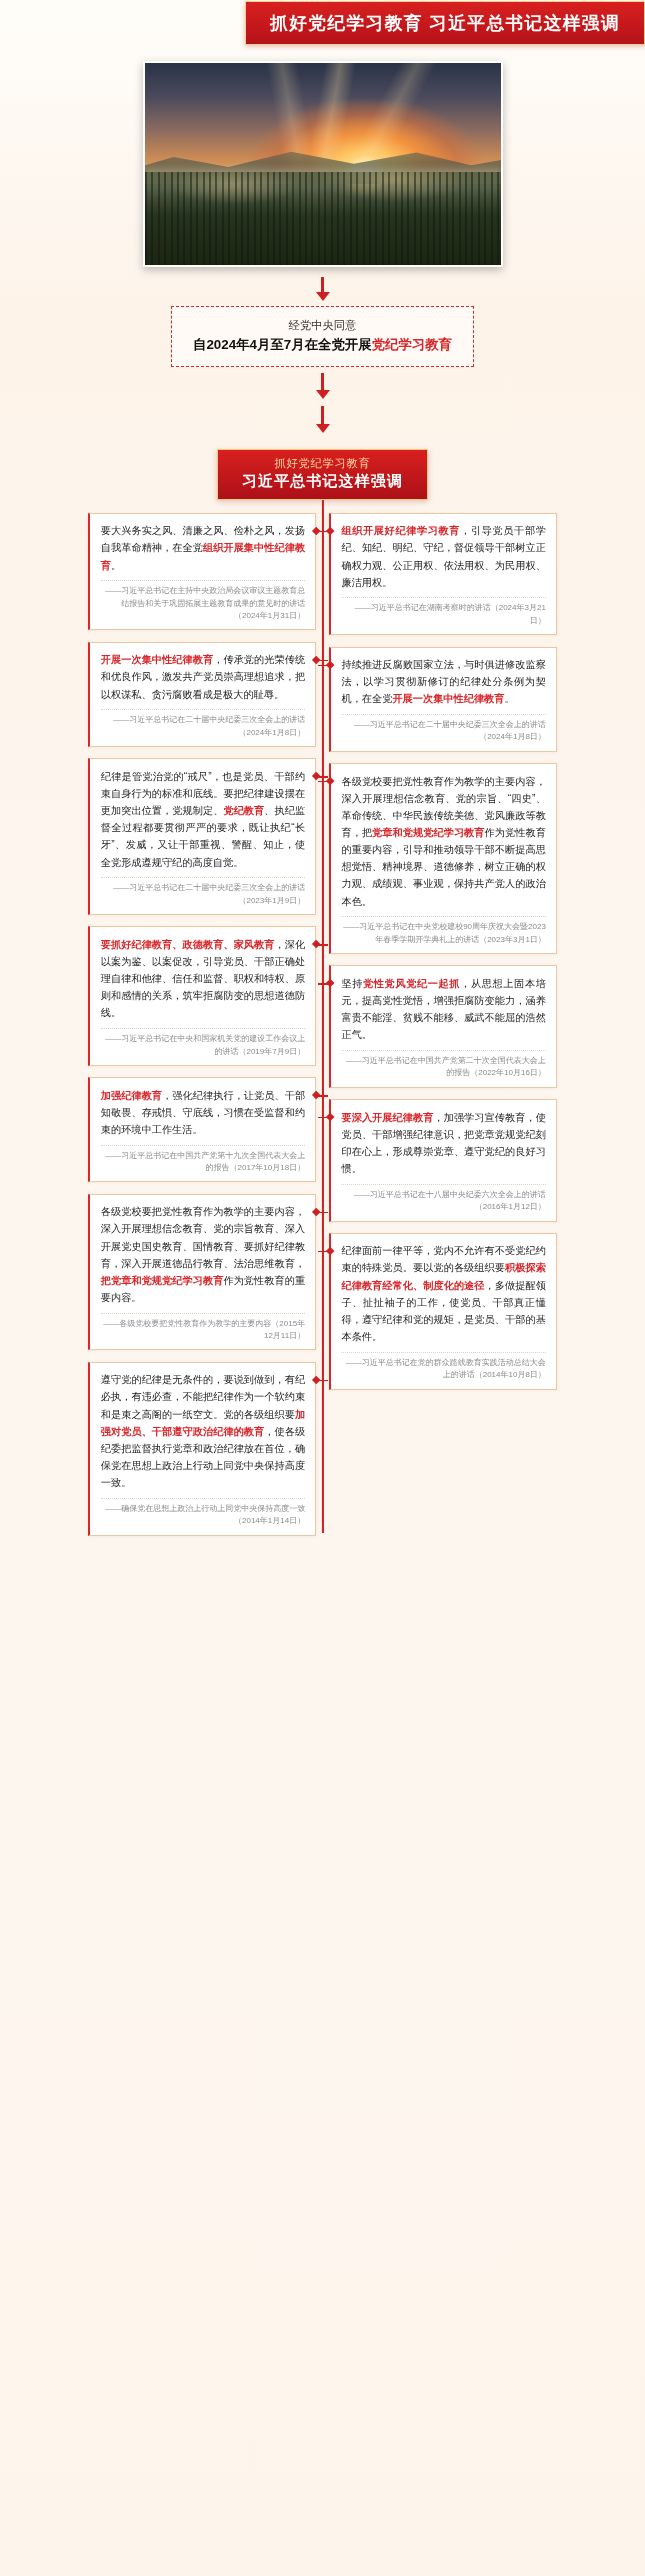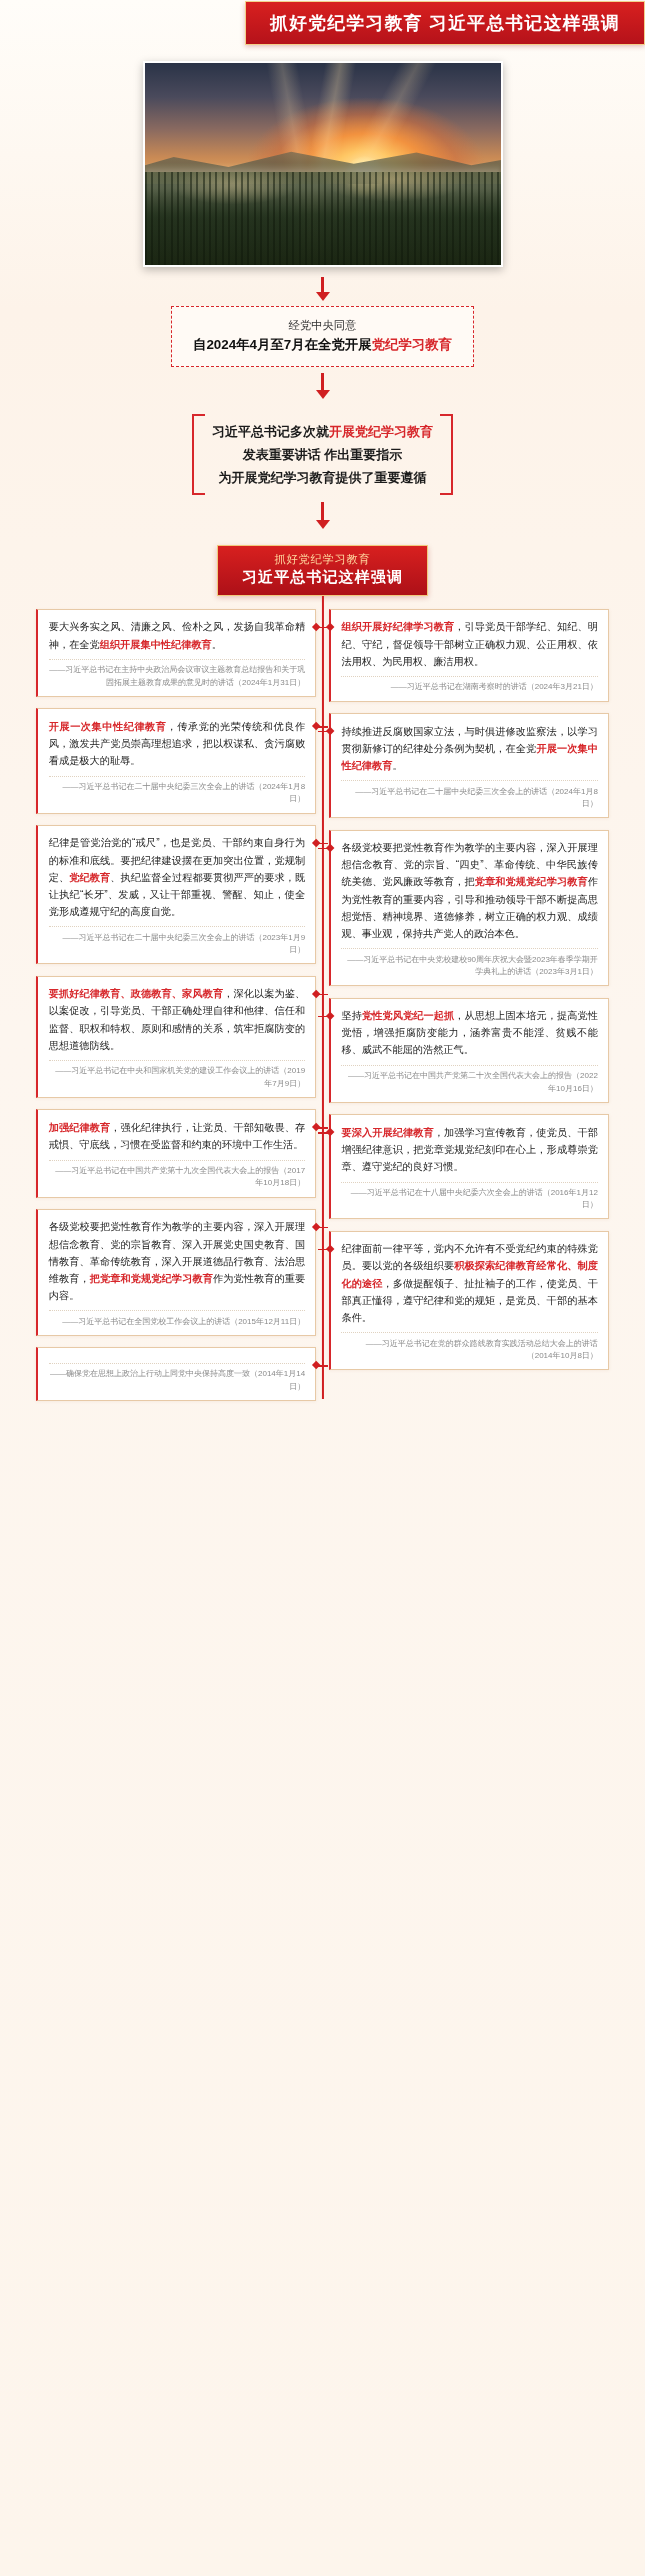--- a/index.html
+++ b/index.html
@@ -197,21 +197,21 @@
   }
   .spine {
     position: absolute;
     left: 50%;
     top: -12.7px;
     bottom: 14px;
     width: 2.1px;
     background: #d01f21;
     transform: translateX(-50%);
   }
-  .col { width: 280px; display: flex; flex-direction: column; }
+  .col { width: 228px; display: flex; flex-direction: column; }
   .col-left { align-items: flex-start; }
   .col-right { align-items: flex-start; }
 
   .card {
     position: relative;
     width: 100%;
     background: #fff;
     border: 1.1px solid #e7c9a6;
     border-left: 2.8px solid #d7272b;
     padding: 8.5px 10px 7px 10.6px;
@@ -282,29 +282,20 @@
       <div class="line1">经党中央同意</div>
       <div class="line2">
         <span>自2024年4月至7月在全党开展</span><span class="hl">党纪学习教育</span>
       </div>
     </div>
   </div>
 
   <div class="v-line" style="height:17px;margin-top:5.6px;"></div>
   <div class="arrow-down"></div>
 
-  <div class="bracket-wrap">
-    <div class="bracket-box">
-      <div>
-        <span>习近平总书记多次就</span><span class="hl">开展党纪学习教育</span>
-      </div>
-      <div>发表重要讲话 作出重要指示</div>
-      <div>为开展党纪学习教育提供了重要遵循</div>
-    </div>
-  </div>
 
   <div class="v-line" style="height:18.4px;margin-top:7px;"></div>
   <div class="arrow-down"></div>
 
   <div class="plaque-wrap">
     <div class="plaque">
       <div class="l1">抓好党纪学习教育</div>
       <div class="l2">习近平总书记这样强调</div>
     </div>
   </div>
@@ -332,25 +323,26 @@
           <div class="body"><span class="hl">要抓好纪律教育、政德教育、家风教育</span><span>，深化以案为鉴、以案促改，引导党员、干部正确处理自律和他律、信任和监督、职权和特权、原则和感情的关系，筑牢拒腐防变的思想道德防线。</span></div>
           <div class="src">——习近平总书记在中央和国家机关党的建设工作会议上的讲话（2019年7月9日）</div>
         </div>
         <div class="card">
           <div class="conn"></div>
           <div class="body"><span class="hl">加强纪律教育</span><span>，强化纪律执行，让党员、干部知敬畏、存戒惧、守底线，习惯在受监督和约束的环境中工作生活。</span></div>
           <div class="src">——习近平总书记在中国共产党第十九次全国代表大会上的报告（2017年10月18日）</div>
         </div>
         <div class="card">
           <div class="conn"></div>
-          <div class="body"><span>各级党校要把党性教育作为教学的主要内容，深入开展理想信念教育、党的宗旨教育、深入开展党史国史教育、国情教育、革命传统教育，深入开展道德品行教育、法治思维教育，</span><span class="hl">把党章和党规党纪学习教育</span><span>作为党性教育的重要内容。</span></div>
-          <div class="src">——习近平总书记在全国党校工作会议上的讲话（2015年12月11日）</div>
-        </div>
-        <div class="card">
-          <div class="conn"></div>
+          <div class="body"><span>各级党校要把党性教育作为教学的主要内容，深入开展理想信念教育、党的宗旨教育、深入开展党史国史教育、国情教育、要抓好纪律教育，深入开展道德品行教育、法治思维教育，</span><span class="hl">把党章和党规党纪学习教育</span><span>作为党性教育的重要内容。</span></div>
+          <div class="src">——各级党校要把党性教育作为教学的主要内容（2015年12月11日）</div>
+        </div>
+        <div class="card">
+          <div class="conn"></div>
+          <div class="body"><span>遵守党的纪律是无条件的，要说到做到，有纪必执，有违必查，不能把纪律作为一个软约束和是束之高阁的一纸空文。党的各级组织要</span><span class="hl">加强对党员、干部遵守政治纪律的教育</span><span>，使各级纪委把监督执行党章和政治纪律放在首位，确保党在思想上政治上行动上同党中央保持高度一致。</span></div>
           <div class="src">——确保党在思想上政治上行动上同党中央保持高度一致（2014年1月14日）</div>
         </div>
       </div>
     <div class="col col-right" id="col-right">
         <div class="card">
           <div class="conn"></div>
           <div class="body"><span class="hl">组织开展好纪律学习教育</span><span>，引导党员干部学纪、知纪、明纪、守纪，督促领导干部树立正确权力观、公正用权、依法用权、为民用权、廉洁用权。</span></div>
           <div class="src">——习近平总书记在湖南考察时的讲话（2024年3月21日）</div>
         </div>
         <div class="card">

